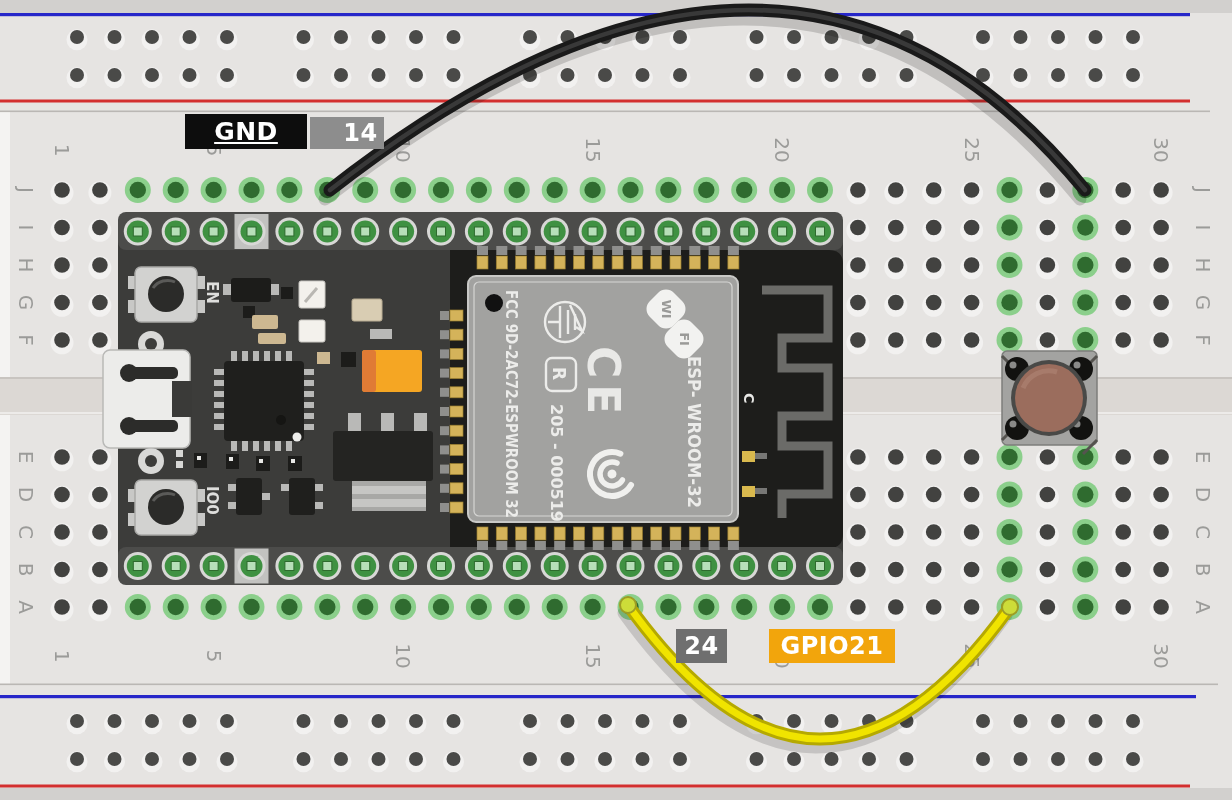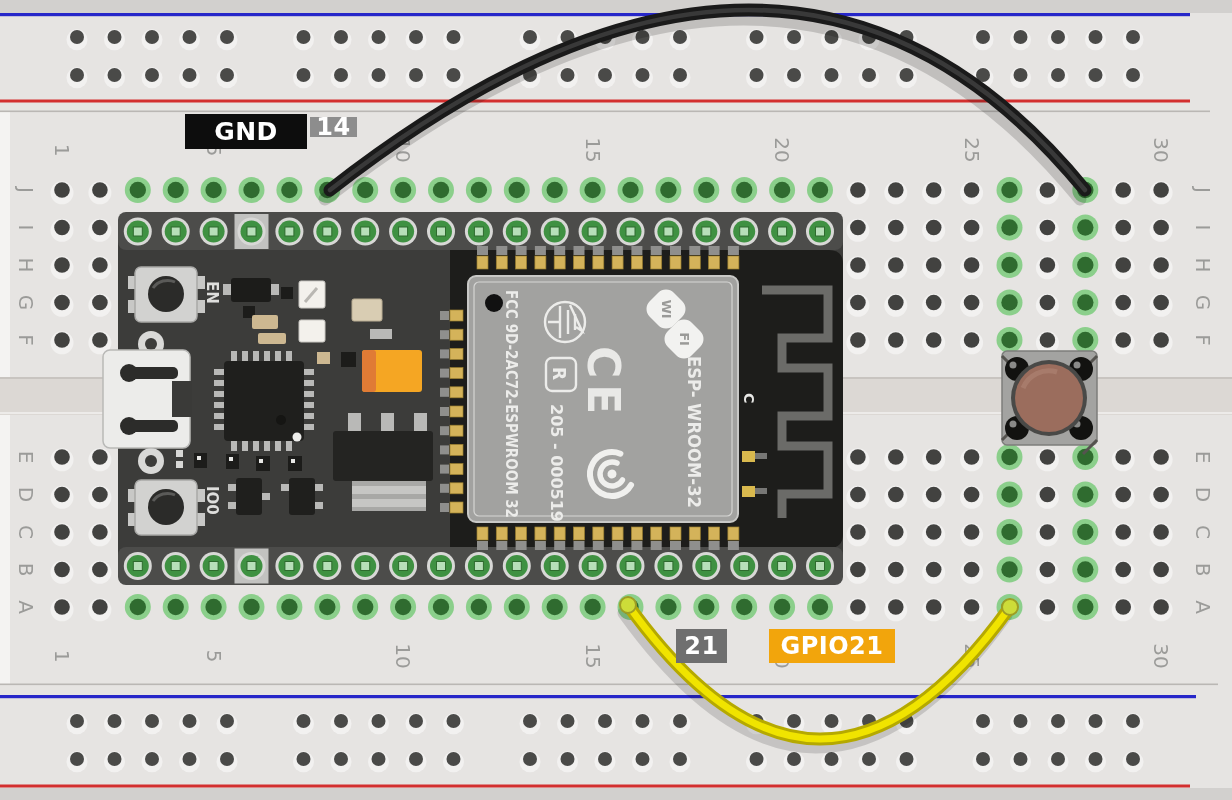--- a/index.html
+++ b/index.html
@@ -3,21 +3,21 @@
 <meta charset="utf-8">
 <style>
   html,body{margin:0;padding:0;background:#ffffff;}
   #stage{position:relative;width:1232px;height:800px;overflow:hidden;
          font-family:"DejaVu Sans",sans-serif;background:#e6e4e2;}
   #scene{position:absolute;left:0;top:0;}
   .badge{position:absolute;display:flex;align-items:center;justify-content:center;
          color:#fff;font-weight:700;font-size:24px;letter-spacing:.5px;z-index:30;
          font-family:"DejaVu Sans",sans-serif;}
   .badge-gnd{left:185px;top:114px;width:122px;height:35px;font-size:25px;}
-  .badge-14{left:310px;top:117px;width:47px;height:20px;}
+  .badge-14{left:310px;top:117px;width:47px;height:32px;padding-left:27px;}
   .badge-33{left:676px;top:629px;width:51px;height:34px;}
   .badge-gpio{left:730px;top:629px;width:126px;height:34px;margin-left:39px;}
   svg text{font-family:"DejaVu Sans",sans-serif;}
 </style>
 </head>
 <body>
 
 <div id="stage">
 
 <svg id="scene" width="1232" height="800" viewBox="0 0 1232 800">
@@ -1274,17 +1274,17 @@
   </g>
   <g>
     <path d="M628,605 Q820,872 1010,607" transform="translate(-4,8)" stroke="rgba(0,0,0,0.14)" stroke-width="13" fill="none" stroke-linecap="round"></path>
     <path d="M628,605 Q820,872 1010,607" stroke-width="13" fill="none" stroke-linecap="round" stroke="#b5a900"></path>
     <path d="M628,605 Q820,872 1010,607" stroke-width="7" fill="none" stroke-linecap="round" stroke="#f0e400"></path>
     <circle cx="628" cy="605" r="8" stroke="#9e9d24" stroke-width="2" fill="#cddc39"></circle>
     <circle cx="1010" cy="607" r="8" stroke="#9e9d24" stroke-width="2" fill="#cddc39"></circle>
   </g>
 </svg>
 
-<div class="badge badge-gnd" style="background: rgb(13, 13, 13);">GND</div>
+<div class="badge badge-gnd" style="background: rgb(13, 13, 13); text-decoration: underline;">GND</div>
 <div class="badge badge-14" style="background: rgb(141, 141, 141);">14</div>
-<div class="badge badge-33" style="background: rgb(111, 111, 111);">21</div>
+<div class="badge badge-33" style="background: rgb(111, 111, 111);">24</div>
 <div class="badge badge-gpio" style="background: rgb(242, 165, 12);">GPIO21</div>
 </div>
 
 </body></html>

